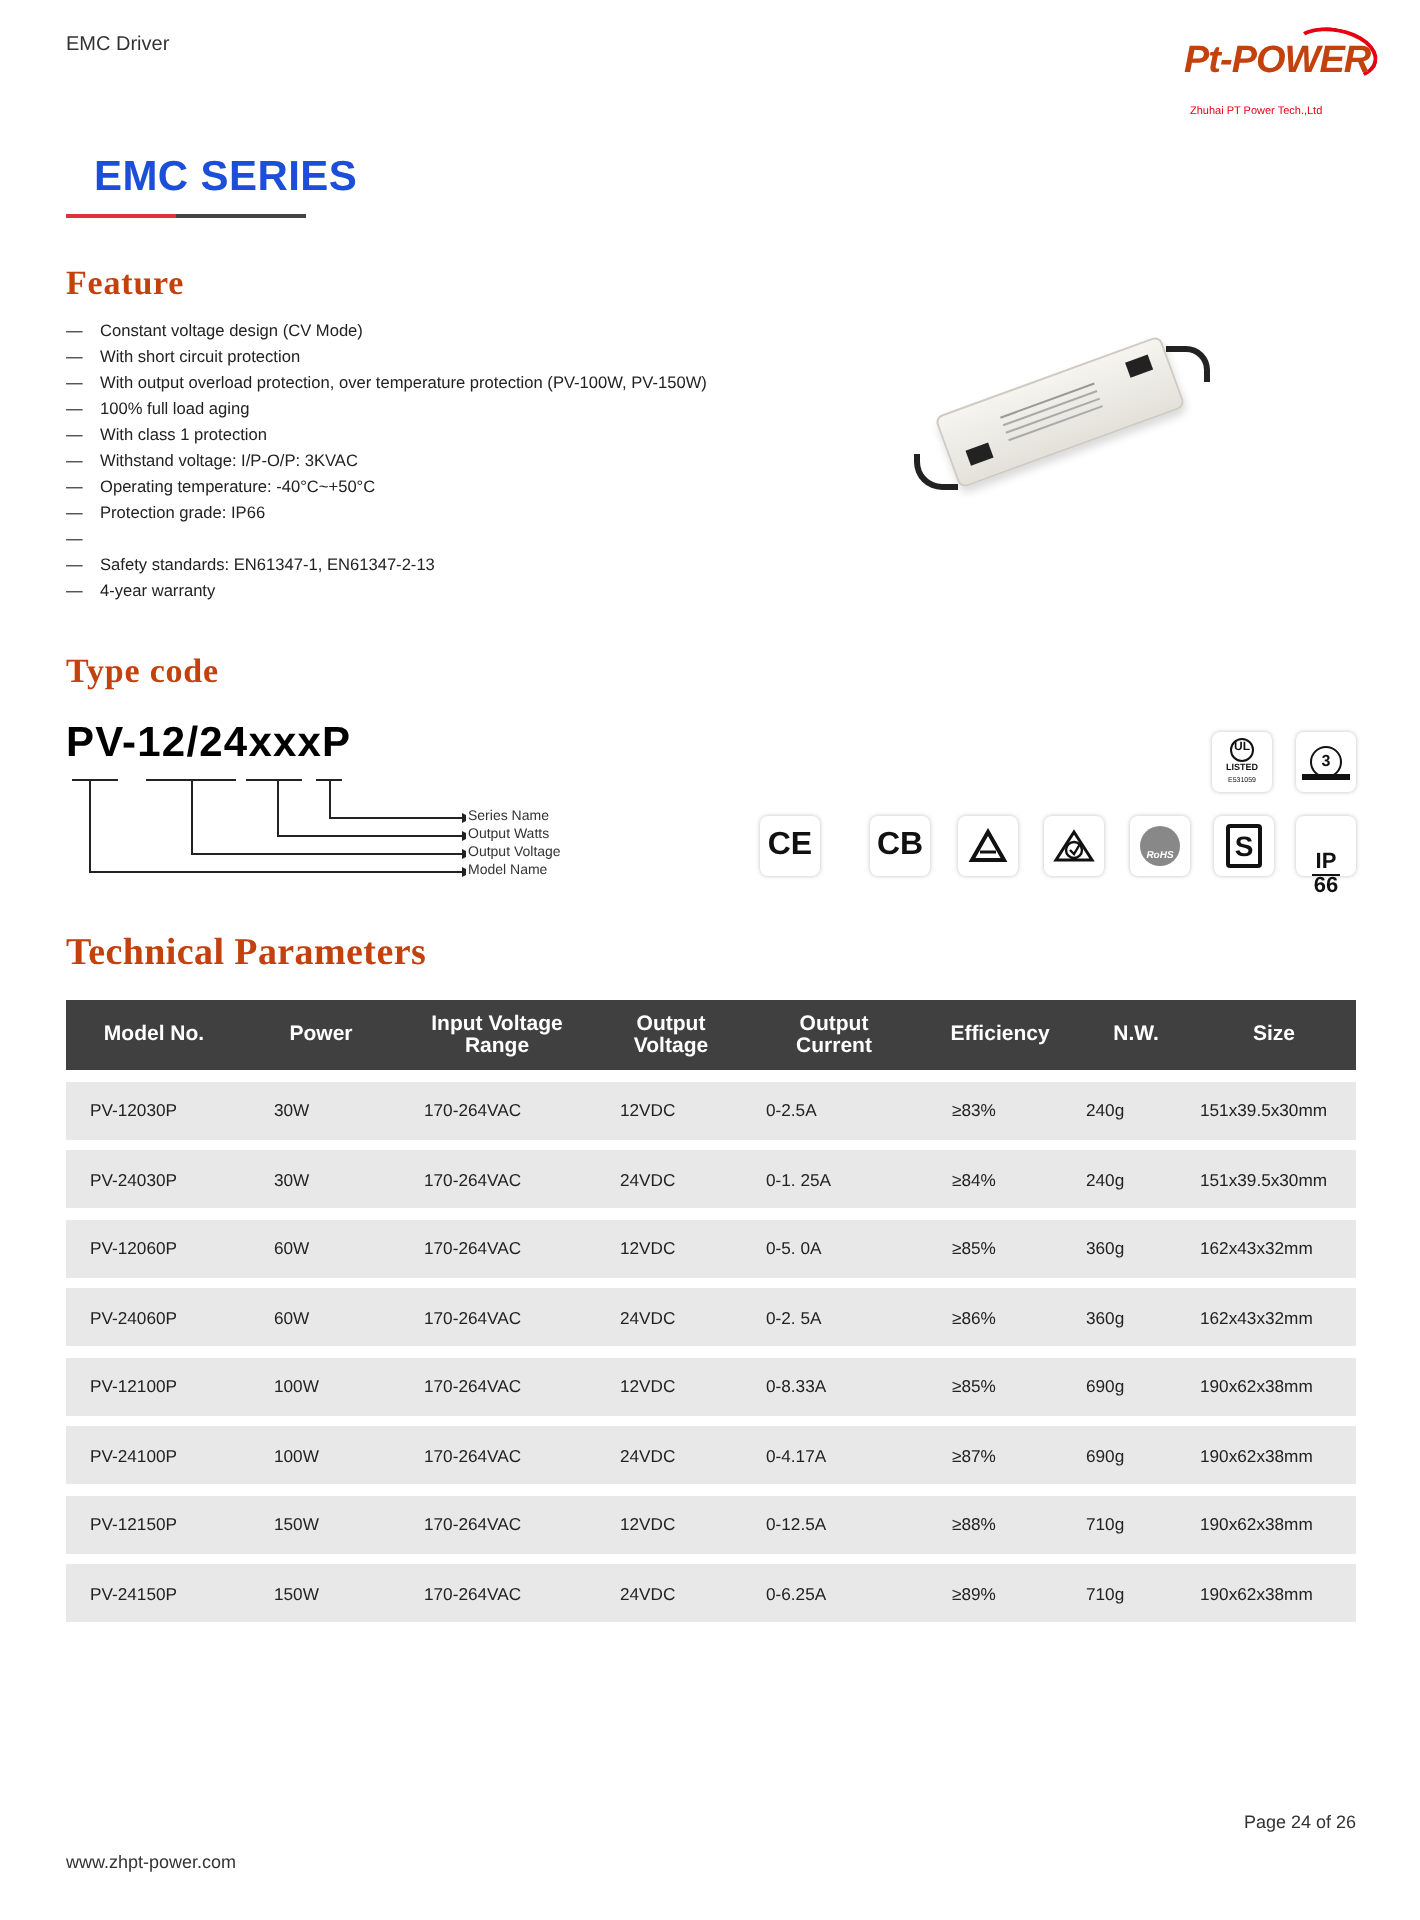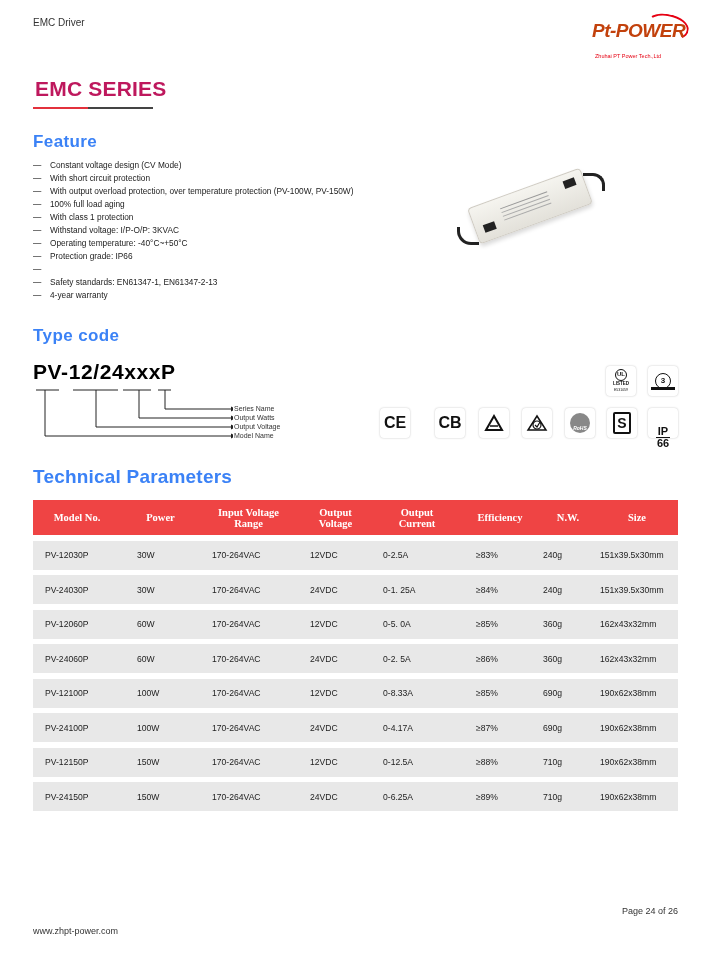--- a/index.html
+++ b/index.html
@@ -5,24 +5,24 @@
   * { box-sizing: border-box; margin: 0; padding: 0; }
   html, body { width: 710px; height: 960px; background: #ffffff; overflow: hidden; }
   body { position: relative; font-family: "Liberation Sans", sans-serif; color: #222; }
 
   .hdr-left { position: absolute; left: 33px; top: 17px; font-size: 10px; color: #333; }
   .logo { position: absolute; left: 590px; top: 12px; width: 100px; height: 50px; }
   .logo-main { position: absolute; left: 2px; top: 8px; font-family: "Liberation Sans", sans-serif; font-weight: bold; font-style: italic; color: #c2410c; font-size: 19px; letter-spacing: -0.5px; }
   .logo-swoosh { position: absolute; left: 55px; top: 2px; width: 44px; height: 26px; border: 2px solid #e60012; border-radius: 50%; border-left-color: transparent; border-bottom-color: transparent; transform: rotate(10deg); }
   .logo-sub { position: absolute; left: 5px; top: 41px; font-size: 5.5px; color: #e60012; white-space: nowrap; }
 
-  .series-title { position: absolute; left: 35px; top: 77px; font-size: 21px; font-weight: bold; color: #be185d; letter-spacing: 0.2px; }
+  .series-title { position: absolute; left: 47px; top: 77px; font-size: 21px; font-weight: bold; color: #1d4ed8; letter-spacing: 0.2px; }
   .series-underline { position: absolute; left: 33px; top: 107px; width: 120px; height: 2px; background: linear-gradient(to right, #e3313c 0, #e3313c 55px, #444 55px, #444 120px); }
 
-  .sec-title { position: absolute; left: 33px; font-size: 17px; font-weight: bold; color: #3b82f6; letter-spacing: 0.4px; }
+  .sec-title { position: absolute; left: 33px; font-size: 17px; font-weight: bold; color: #c2410c; letter-spacing: 0.4px; font-family: Liberation Serif, serif; }
   .feature-title { top: 132px; }
   .type-title { top: 326px; }
   .tech-title { top: 466px; font-size: 19px; letter-spacing: 0.2px; }
 
   .features { position: absolute; left: 33px; top: 159px; list-style: none; }
   .features li { font-size: 8.3px; line-height: 13px; color: #222; display: flex; }
   .features .dash { width: 17px; flex: none; }
 
   .product { position: absolute; left: 455px; top: 165px; width: 155px; height: 100px; }
   .prod-body { position: absolute; left: 15px; top: 22px; width: 120px; height: 38px; background: linear-gradient(#f5f4ef, #e3e1da); border: 1px solid #cfcbc2; border-radius: 4px; transform: rotate(-20deg); box-shadow: 0 3px 4px rgba(0,0,0,0.15); }
@@ -31,21 +31,21 @@
   .prod-lbl { position: absolute; width: 12px; height: 8px; background: #222; }
 
   .code-big { position: absolute; left: 33px; top: 360px; font-size: 21px; font-weight: bold; color: #000000; letter-spacing: 0.6px; }
   .code-diagram { position: absolute; left: 33px; top: 388px; width: 280px; height: 60px; }
   .code-lbl { position: absolute; left: 201px; font-size: 7px; color: #333; white-space: nowrap; }
 
   .certs { position: absolute; }
   .cert { position: absolute; width: 30px; height: 30px; background: #fff; border-radius: 4px; box-shadow: 0 0 2px rgba(0,0,0,0.25); display: flex; align-items: center; justify-content: center; font-weight: bold; color: #111; }
 
   .tbl { position: absolute; left: 33px; top: 500px; width: 645px; }
-  .thead { height: 35px; background: #ef4444; display: flex; align-items: center; color: #fff; font-weight: bold; font-size: 10.5px; line-height: 11px; font-family: Liberation Serif, serif; }
+  .thead { height: 35px; background: #404040; display: flex; align-items: center; color: #fff; font-weight: bold; font-size: 10.5px; line-height: 11px; }
   .thead > div { text-align: center; }
   .row { height: 29px; background: #e8e8e8; margin-top: 5.5px; display: flex; align-items: center; font-size: 8.6px; color: #222; }
   .row:first-of-type { margin-top: 6px; }
   .c0 { width: 88px; padding-left: 12px; }
   .c1 { width: 79px; padding-left: 16px; }
   .c2 { width: 97px; padding-left: 12px; }
   .c3 { width: 77px; padding-left: 13px; }
   .c4 { width: 86px; padding-left: 9px; }
   .c5 { width: 80px; padding-left: 16px; }
   .c6 { width: 56px; padding-left: 3px; }

